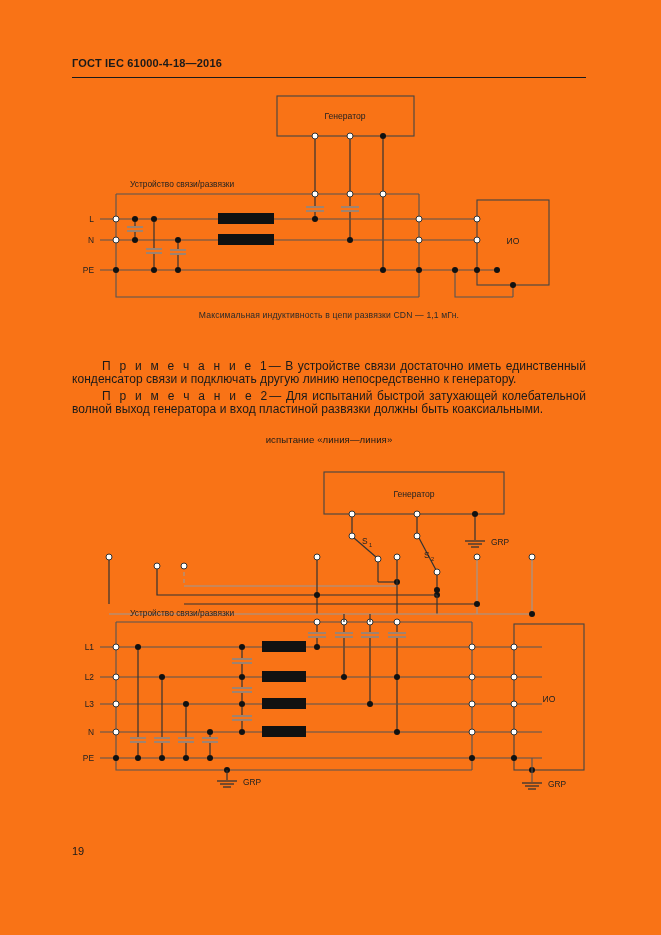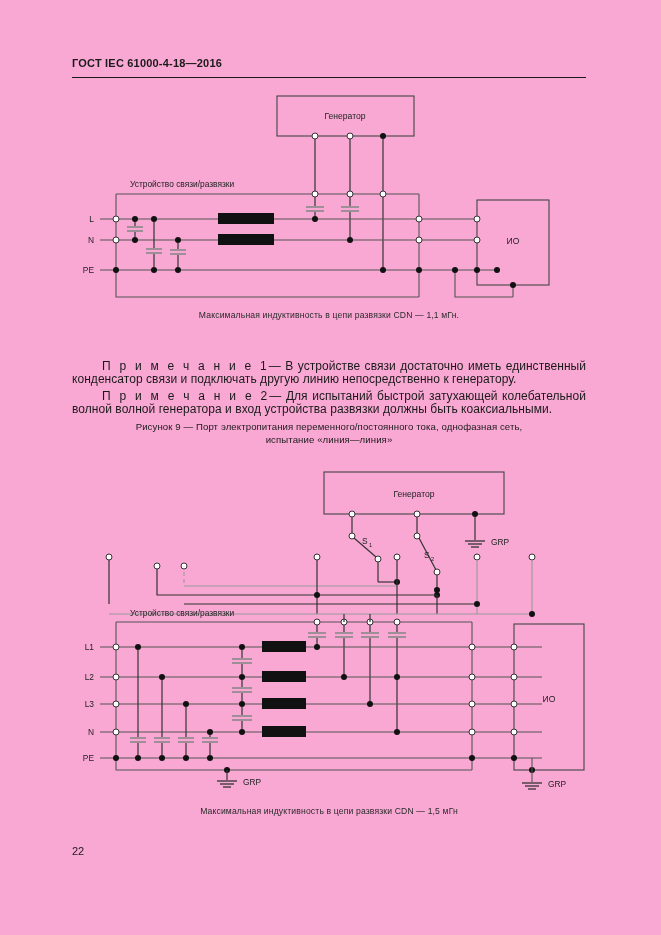--- a/index.html
+++ b/index.html
@@ -1,21 +1,21 @@
 <!DOCTYPE html>
 <html lang="ru"><head>
 <meta charset="utf-8">
 <title>GOST IEC 61000-4-18-2016 page 22</title>
 <style>
   html,body{margin:0;padding:0;background:#7a7a7a;}
   body{font-family:"Liberation Sans", sans-serif;}
   .page{
     position:relative;
     width:661px;height:935px;
-    background:#f9a8d4;
+    background:#f97316;
     margin:0 auto;
     overflow:hidden;
     box-sizing:border-box;
   }
   .hdr{
     position:absolute;left:72px;top:57px;
     font-size:11px;font-weight:bold;color:#1a1a1a;
     letter-spacing:0.2px;
   }
   .hdr-rule{
@@ -169,24 +169,23 @@
   </div>
 
   <div class="cap" style="left:72px;top:310px;width:514px;">Максимальная индуктивность в цепи развязки CDN  —  1,1 мГн.</div>
 
 
   <div class="note" style="left:72px;top:360px;width:514px;">
     <span style="display:inline-block;width:30px;"></span><span class="nlabel">П р и м е ч а н и е  1</span><span>—</span> <span>В устройстве связи достаточно иметь единственный конденсатор связи и подключать другую линию непосредственно к генератору.</span>
   </div>
 
   <div class="note" style="left:72px;top:390px;width:514px;">
-    <span style="display:inline-block;width:30px;"></span><span class="nlabel">П р и м е ч а н и е  2</span><span>—</span> <span>Для испытаний быстрой затухающей колебательной волной волной генератора и вход устройства развязки должны быть коаксиальными.</span>
+    <span style="display:inline-block;width:30px;"></span><span class="nlabel">П р и м е ч а н и е  2</span><span>—</span> <span>Для испытаний быстрой затухающей колебательной волной выход генератора и вход пластиной развязки должны быть коаксиальными.</span>
   </div>
 
-  <div class="figcap" style="left:72px;top:421px;width:514px;">Рисунок 9 — Порт электропитания переменного/постоянного тока, однофазная сеть,</div>
   <div class="figcap" style="left:72px;top:434px;width:514px;">испытание «линия—линия»</div>
 
   <div style="position:absolute;left:72px;top:462px;">
   <svg width="514" height="335" viewBox="0 0 514 335">
     <defs>
       <style>
         .w2{stroke:#555;stroke-width:1.1;fill:none;}
         .w2l{stroke:#9a9a9a;stroke-width:1.1;fill:none;}
         .w2d{stroke:#333;stroke-width:1.2;fill:none;}
         .bx2{stroke:#444;stroke-width:1.1;fill:none;}
@@ -390,18 +389,17 @@
 
     <circle class="f2d" cx="155" cy="308" r="3"></circle>
     <path class="w2d" d="M155 308 V318"></path>
     <path class="gnd" d="M145 319 H165"></path>
     <path class="gnd" d="M148 322 H162"></path>
     <path class="gnd" d="M151 325 H159"></path>
     <text class="dlbl" x="171" y="323">GRP</text>
   </svg>
   </div>
 
-  <div class="cap" style="left:72px;top:806px;width:514px;">Максимальная индуктивность в цепи развязки CDN  —  1,5 мГн</div>
-
-
-  <div class="pageno">22</div>
+
+
+  <div class="pageno">19</div>
 
 </div>
 
 </body></html>

